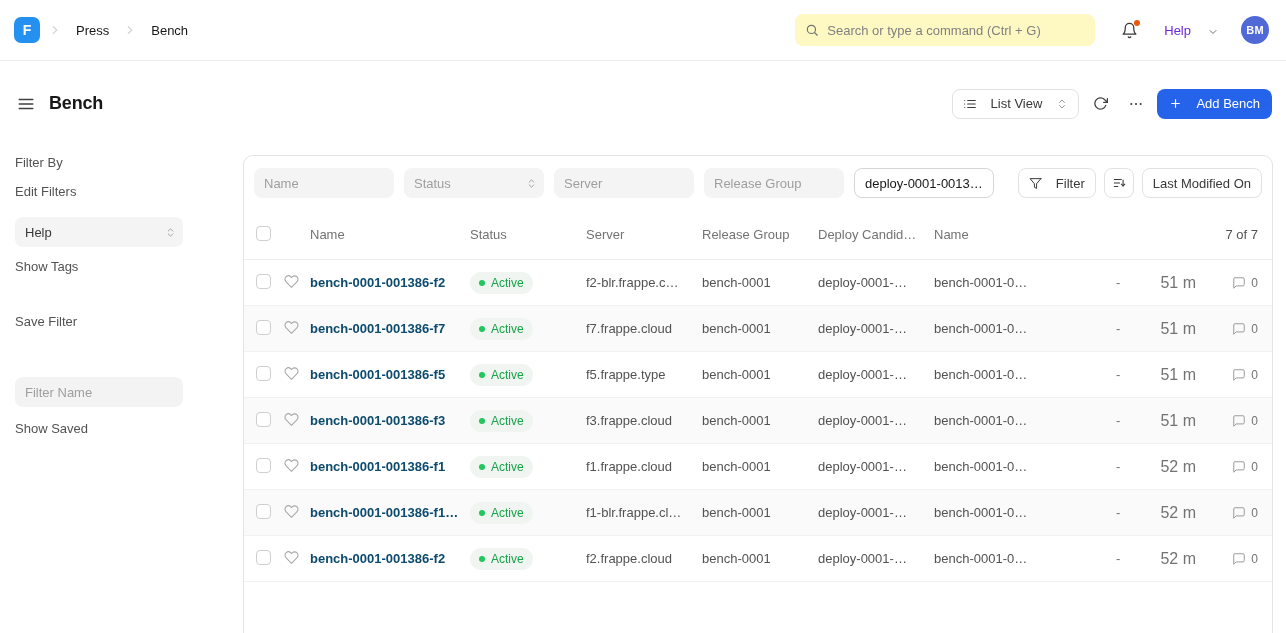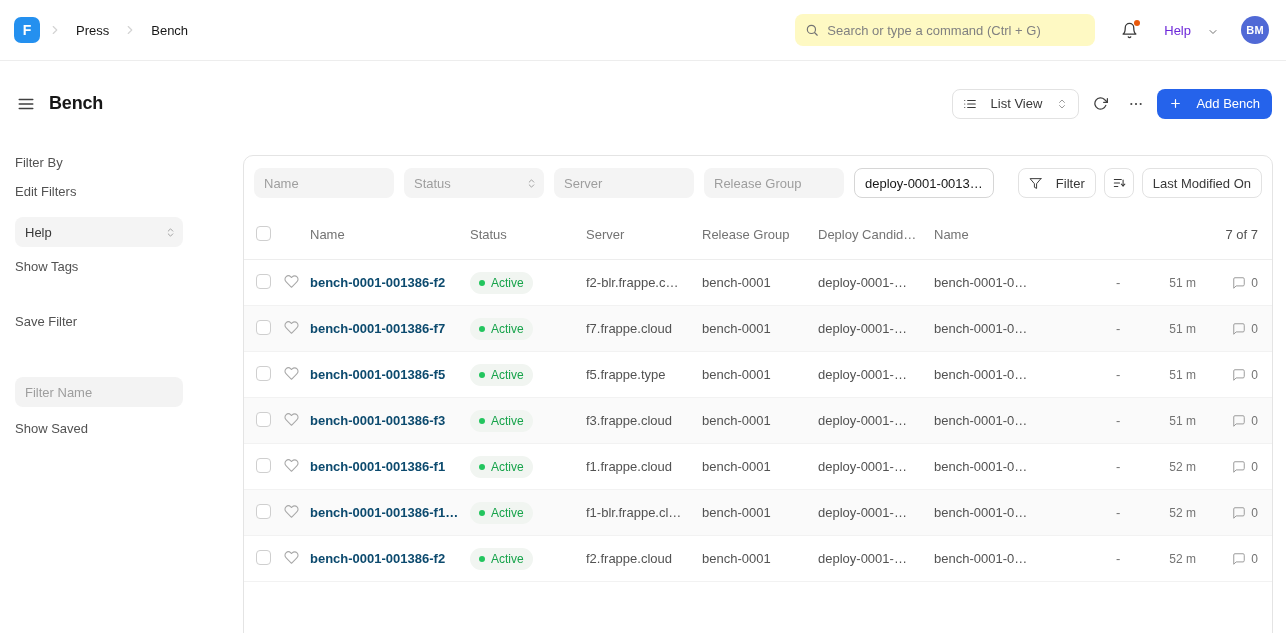--- a/index.html
+++ b/index.html
@@ -114,21 +114,21 @@
     display:grid;
     grid-template-columns: 28px 26px 160px 116px 116px 116px 116px 1fr 24px 56px 64px;
     align-items:center; padding:0 12px;
   }
   .thead { height:50px; color:#737373; border-bottom:1px solid #ededed; }
   .trow { height:46px; border-bottom:1px solid #f2f2f2; color:#525252; cursor:pointer; }
   .trow.alt { background:#fafafa; }
   .cell { white-space:nowrap; overflow:hidden; text-overflow:ellipsis; padding-right:10px; }
   .cell-name { font-weight:600; color:#0c4a6e; }
   .cell-dash { color:#737373; }
-  .cell-time { text-align:right; font-size:12px; color:#737373; white-space:nowrap; }
+  .cell-time { text-align:right; font-size:16px; color:#737373; white-space:nowrap; }
   .cell-comments { display:flex; align-items:center; justify-content:flex-end; gap:5px; color:#737373; font-size:12px; padding-right:2px; }
   .count-label { grid-column:9/12; text-align:right; color:#525252; padding-right:2px; }
   .cb {
     width:15px; height:15px; border:1px solid #cfcfcf; border-radius:4px;
     background:#fff; display:inline-block; cursor:pointer;
   }
   .heart { color:#a8a8a8; cursor:pointer; background:none; border:none; padding:0; }
   .pill {
     display:inline-flex; align-items:center; gap:6px; height:22px; padding:0 9px;
     border-radius:999px; background:var(--active-pill-bg,#f1f5f1);

